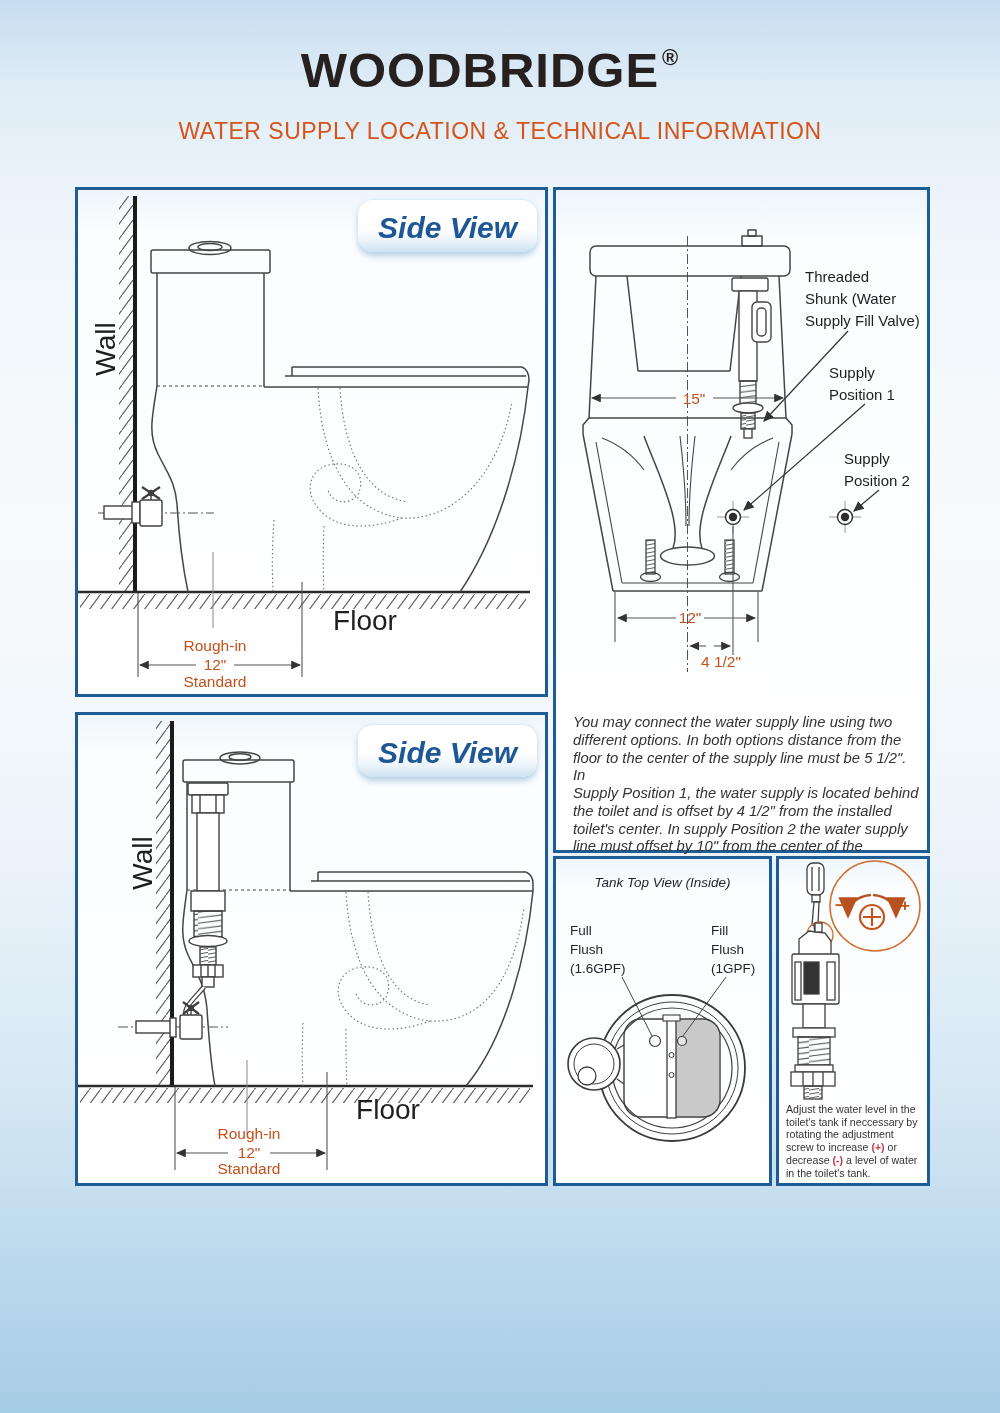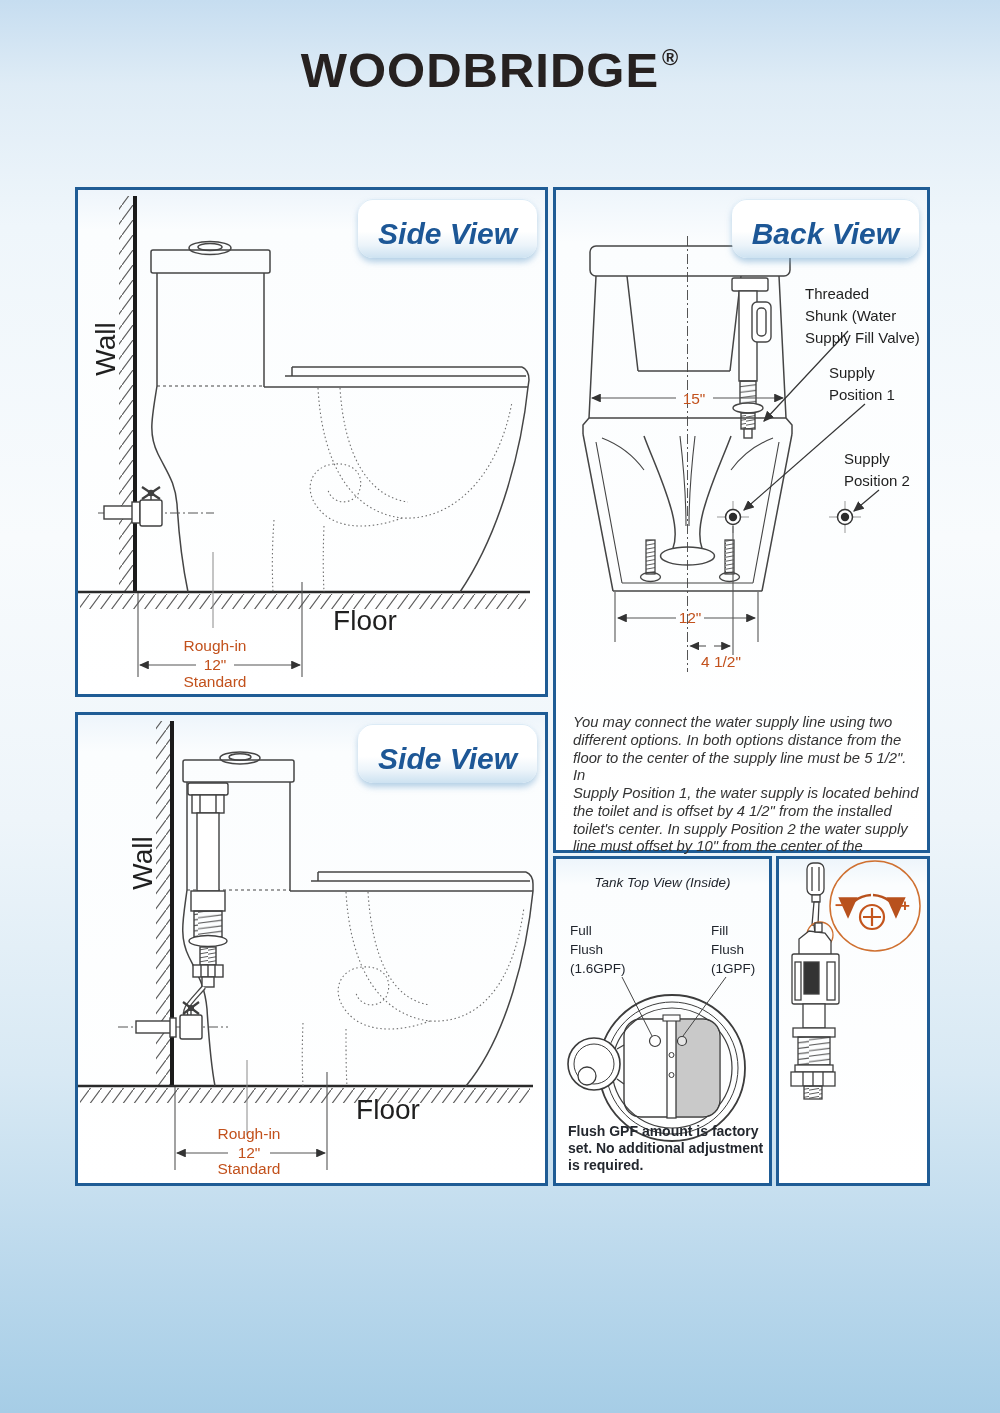--- a/index.html
+++ b/index.html
@@ -12,21 +12,21 @@
   .brand-reg{font-size:22px;position:relative;top:-22px;left:3px;font-weight:bold;}
   .subtitle{position:absolute;top:118px;left:0;width:100%;text-align:center;
     font-size:23px;color:#d4541a;letter-spacing:.5px;}
   .panel{position:absolute;border:3px solid #1f5c95;box-sizing:border-box;
     background:linear-gradient(180deg,#eef5fb 0%,#fbfdfe 8%,#ffffff 100%);}
   #panel-side-top{left:75px;top:187px;width:473px;height:510px;}
   #panel-back{left:553px;top:187px;width:377px;height:666px;}
   #panel-side-bottom{left:75px;top:712px;width:473px;height:474px;}
   #panel-tank{left:553px;top:856px;width:219px;height:330px;}
   #panel-adjust{left:776px;top:856px;width:154px;height:330px;}
-  .view-pill{position:absolute;top:9px;right:8px;padding:18px 20px 7px;border-radius:15px;
+  .view-pill{position:absolute;top:9px;right:8px;padding:12px 20px 7px;border-radius:15px;
     background:linear-gradient(180deg,#ffffff 0%,#ffffff 55%,#ecf4fa 78%,#cde2f1 100%);
     box-shadow:0 4px 6px rgba(120,170,210,.55), inset 0 1px 0 #dcebf6;
     font-size:30px;font-weight:bold;font-style:italic;color:#1d5796;white-space:nowrap;text-align:center;}
   svg{display:block;}
   svg text{font-family:"Liberation Sans",sans-serif;}
   .dim{font-size:15.5px;fill:#c2511c;text-anchor:middle;}
   .big{font-size:28px;fill:#1f1f1f;text-anchor:middle;}
   .bv-label{position:absolute;font-size:15px;line-height:1.45;color:#1f1f1f;white-space:pre-line;}
   .bv-note{position:absolute;left:17px;top:524px;width:348px;font-size:14.8px;line-height:1.2;
     color:#333;white-space:pre-line;font-style:italic;}
@@ -61,20 +61,21 @@
         </marker>
       <marker id="arO" markerWidth="9" markerHeight="8" refX="7" refY="4" orient="auto">
           <path d="M0,0L9,4L0,8Z" fill="#b8511d"></path>
         </marker>
     </defs>
   </svg>
 
   <div class="brand-wrap">
     <span class="brand-text">WOODBRIDGE</span><span class="brand-reg">®</span>
   </div>
+  <div class="subtitle">WATER SUPPLY LOCATION &amp; TECHNICAL INFORMATION</div>
 
   <div class="panel" id="panel-side-top">
     <svg width="467" height="504" viewBox="0 0 467 504">
       <g>
         <rect x="41" y="6" width="16" height="396" fill="url(#hatch)"></rect>
         <line x1="57" y1="6" x2="57" y2="402" stroke="#1b1b1b" stroke-width="4"></line>
       </g>
       <g>
         <line x1="0" y1="402" x2="452" y2="402" stroke="#2a2a2a" stroke-width="2.4"></line>
         <rect x="2" y="404" width="446" height="15" fill="url(#hatch)"></rect>
@@ -179,35 +180,34 @@
       </g>
       <g stroke="#333" stroke-width="1.2">
         <line x1="292" y1="141" x2="208" y2="231" marker-end="url(#ar)"></line>
         <line x1="309" y1="214" x2="188" y2="320" marker-end="url(#ar)"></line>
         <line x1="323" y1="300" x2="298" y2="321" marker-end="url(#ar)"></line>
       </g>
       <text class="dim" x="138" y="214">15"</text>
       <text class="dim" x="134" y="433">12"</text>
       <text class="dim" x="165" y="477">4 1/2"</text>
     </svg>
-    <div class="bv-label" style="left:249px;top:93px;">Threaded
+    <div class="bv-label" style="left:249px;top:76px;">Threaded
 Shunk (Water
 Supply Fill Valve)</div>
     <div class="bv-label" style="left:273px;top:172px;">Supply
 Position 1</div>
     <div class="bv-label" style="left:288px;top:258px;">Supply
 Position 2</div>
     <div class="bv-note">You may connect the water supply line using two
 different options. In both options distance from the
 floor to the center of the supply line must be 5 1/2". In
 Supply Position 1, the water supply is located behind
 the toilet and is offset by 4 1/2" from the installed
 toilet's center. In supply Position 2 the water supply
 line must offset by 10" from the center of the installed</div>
-    <div class="view-pill">Back View</div>
   </div>
 
   <div class="panel" id="panel-side-bottom">
     <svg width="467" height="468" viewBox="0 0 467 468">
       <g>
         <rect x="78" y="6" width="16" height="365" fill="url(#hatch)"></rect>
         <line x1="94" y1="6" x2="94" y2="371" stroke="#1b1b1b" stroke-width="4"></line>
       </g>
       <g>
         <line x1="0" y1="371" x2="455" y2="371" stroke="#2a2a2a" stroke-width="2.4"></line>
@@ -303,23 +303,20 @@
         <line x1="170" y1="118" x2="127" y2="177"></line>
       </g>
     </svg>
     <div class="tank-title">Tank Top View (Inside)</div>
     <div class="tank-label" style="left:14px;top:62px;width:60px;">Full
 Flush
 (1.6GPF)</div>
     <div class="tank-label" style="left:155px;top:62px;width:50px;">Fill
 Flush
 (1GPF)</div>
-    <div class="tank-note">Flush GPF amount is factory
-set. No additional adjustment
-is required.</div>
   </div>
 
   <div class="panel" id="panel-adjust">
     <svg width="148" height="246" viewBox="0 0 148 246">
       <g stroke="#3f3f3f" stroke-width="1.3" fill="#fff">
         <rect x="28" y="4" width="17" height="32" rx="6"></rect>
         <line x1="33" y1="8" x2="33" y2="32"></line>
           <line x1="40" y1="8" x2="40" y2="32"></line>
         <rect x="33" y="36" width="8" height="7"></rect>
         <path d="M35,43 L33,66 L39,66 L40,43 Z"></path>
@@ -350,15 +347,21 @@
         <rect x="14" y="169" width="42" height="9"></rect>
         <rect x="19" y="178" width="32" height="28" fill="url(#coil)"></rect>
         <rect x="16" y="206" width="38" height="7"></rect>
         <rect x="12" y="213" width="44" height="14"></rect>
         <line x1="24" y1="213" x2="24" y2="227"></line>
           <line x1="34" y1="213" x2="34" y2="227"></line>
           <line x1="44" y1="213" x2="44" y2="227"></line>
         <rect x="25" y="227" width="18" height="13" fill="url(#thr)"></rect>
       </g>
     </svg>
+    <div class="adj-note"><span>Adjust the water level in the
+toilet's tank if neccessary by
+rotating the adjustment
+screw to increase </span><span class="pm">(+)</span><span> or
+decrease </span><span class="pm">(-)</span><span> a level of water
+in the toilet's tank.</span></div>
   </div>
 
 </div>
 
 </body></html>

